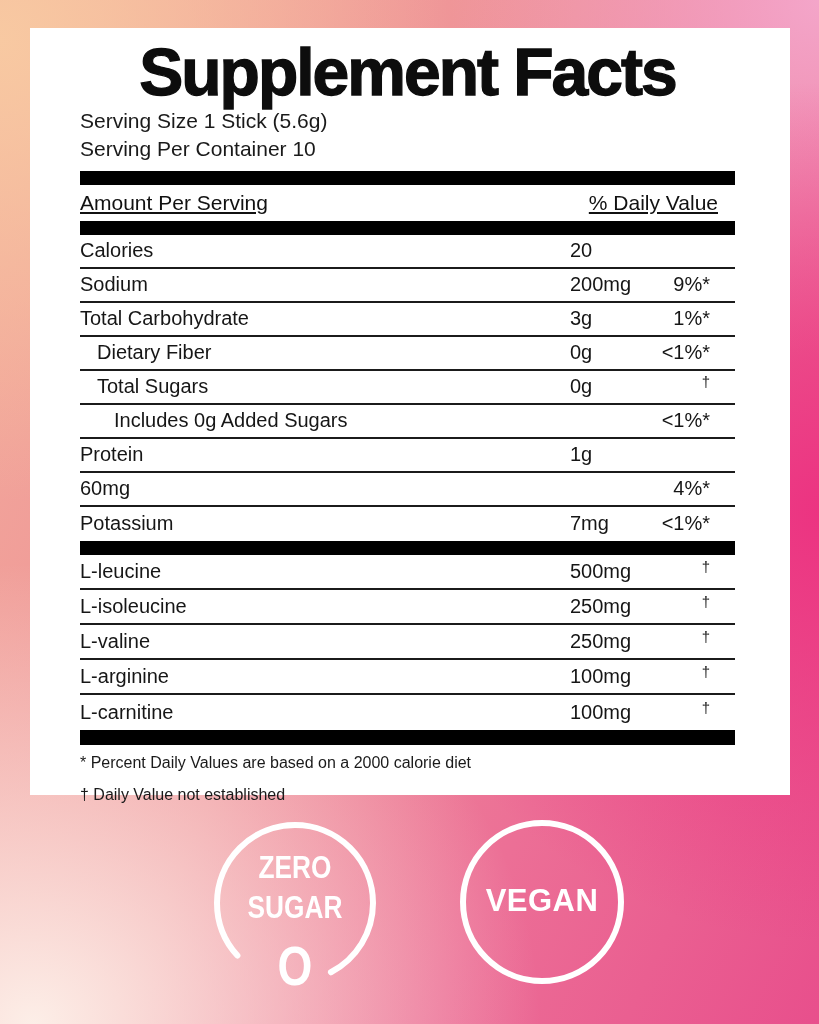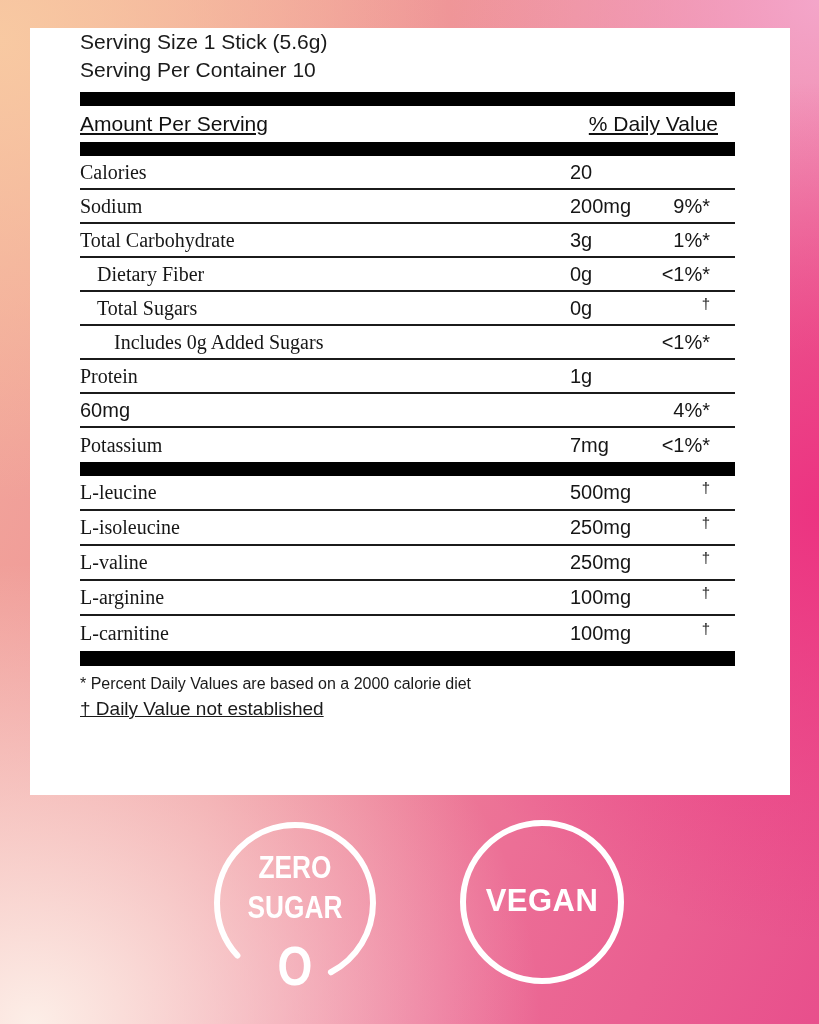--- a/index.html
+++ b/index.html
@@ -27,40 +27,41 @@
   .serving-block{}
   .serving-line{font-size:21px;line-height:28px;color:#1a1a1a;}
   .bar{background:#000;height:14px;}
   .bar.b1{margin-top:8px;}
   .bar.b4{height:15px;}
   .hdr{height:36px;display:flex;align-items:center;justify-content:space-between;font-size:21px;color:#111;text-decoration:underline;}
   .hdr .right{padding-right:17px;}
   .row{height:34px;display:flex;align-items:center;font-size:20px;color:#161616;border-bottom:2.5px solid #1b1b1b;box-sizing:border-box;}
   .sec .row:last-child, .sec2 .row:last-child{border-bottom:none;}
   .sec2 .row{height:35px;}
-  .row .name{flex:0 0 490px;box-sizing:border-box;font-family:Liberation Serif, serif;}
+  .row .name{flex:0 0 490px;box-sizing:border-box;}
   .row .name.ind1{padding-left:17px;}
   .row .name.ind2{padding-left:34px;}
   .row .amt{flex:0 0 85px;}
   .row .dv{flex:1;text-align:right;padding-right:25px;}
   .row .dv.sup{font-size:15px;position:relative;top:-5px;}
   .fn1{margin-top:9px;font-size:16px;color:#1a1a1a;}
-  .fn2{margin-top:5px;font-size:19px;color:#1a1a1a;text-decoration:underline;}
+  .fn2{margin-top:14px;font-size:16px;color:#1a1a1a;}
   
   .badge-svg{position:absolute;}
   .badge-text{position:absolute;color:#ffffff;font-weight:bold;text-align:center;}
   .bt-zero{left:215px;top:851px;width:160px;font-size:32px;line-height:32px;transform:scaleX(0.82);}
   .bt-sugar{left:215px;top:891px;width:160px;font-size:32px;line-height:32px;transform:scaleX(0.82);}
   .bt-o{left:215px;top:938px;width:160px;font-size:56px;line-height:56px;transform:scaleX(0.80);}
   .bt-vegan{left:462px;top:885px;width:160px;font-size:31px;line-height:31px;letter-spacing:0.5px;}
 </style>
 </head>
 <body>
 
 <div class="panel">
+  <div class="title">Supplement Facts</div>
 
   <div class="serving-block">
     <div class="serving-line">Serving Size 1 Stick (5.6g)</div>
     <div class="serving-line">Serving Per Container 10</div>
   </div>
 
   <div class="bar b1"></div>
 
   <div class="hdr">
     <span class="left">Amount Per Serving</span>

